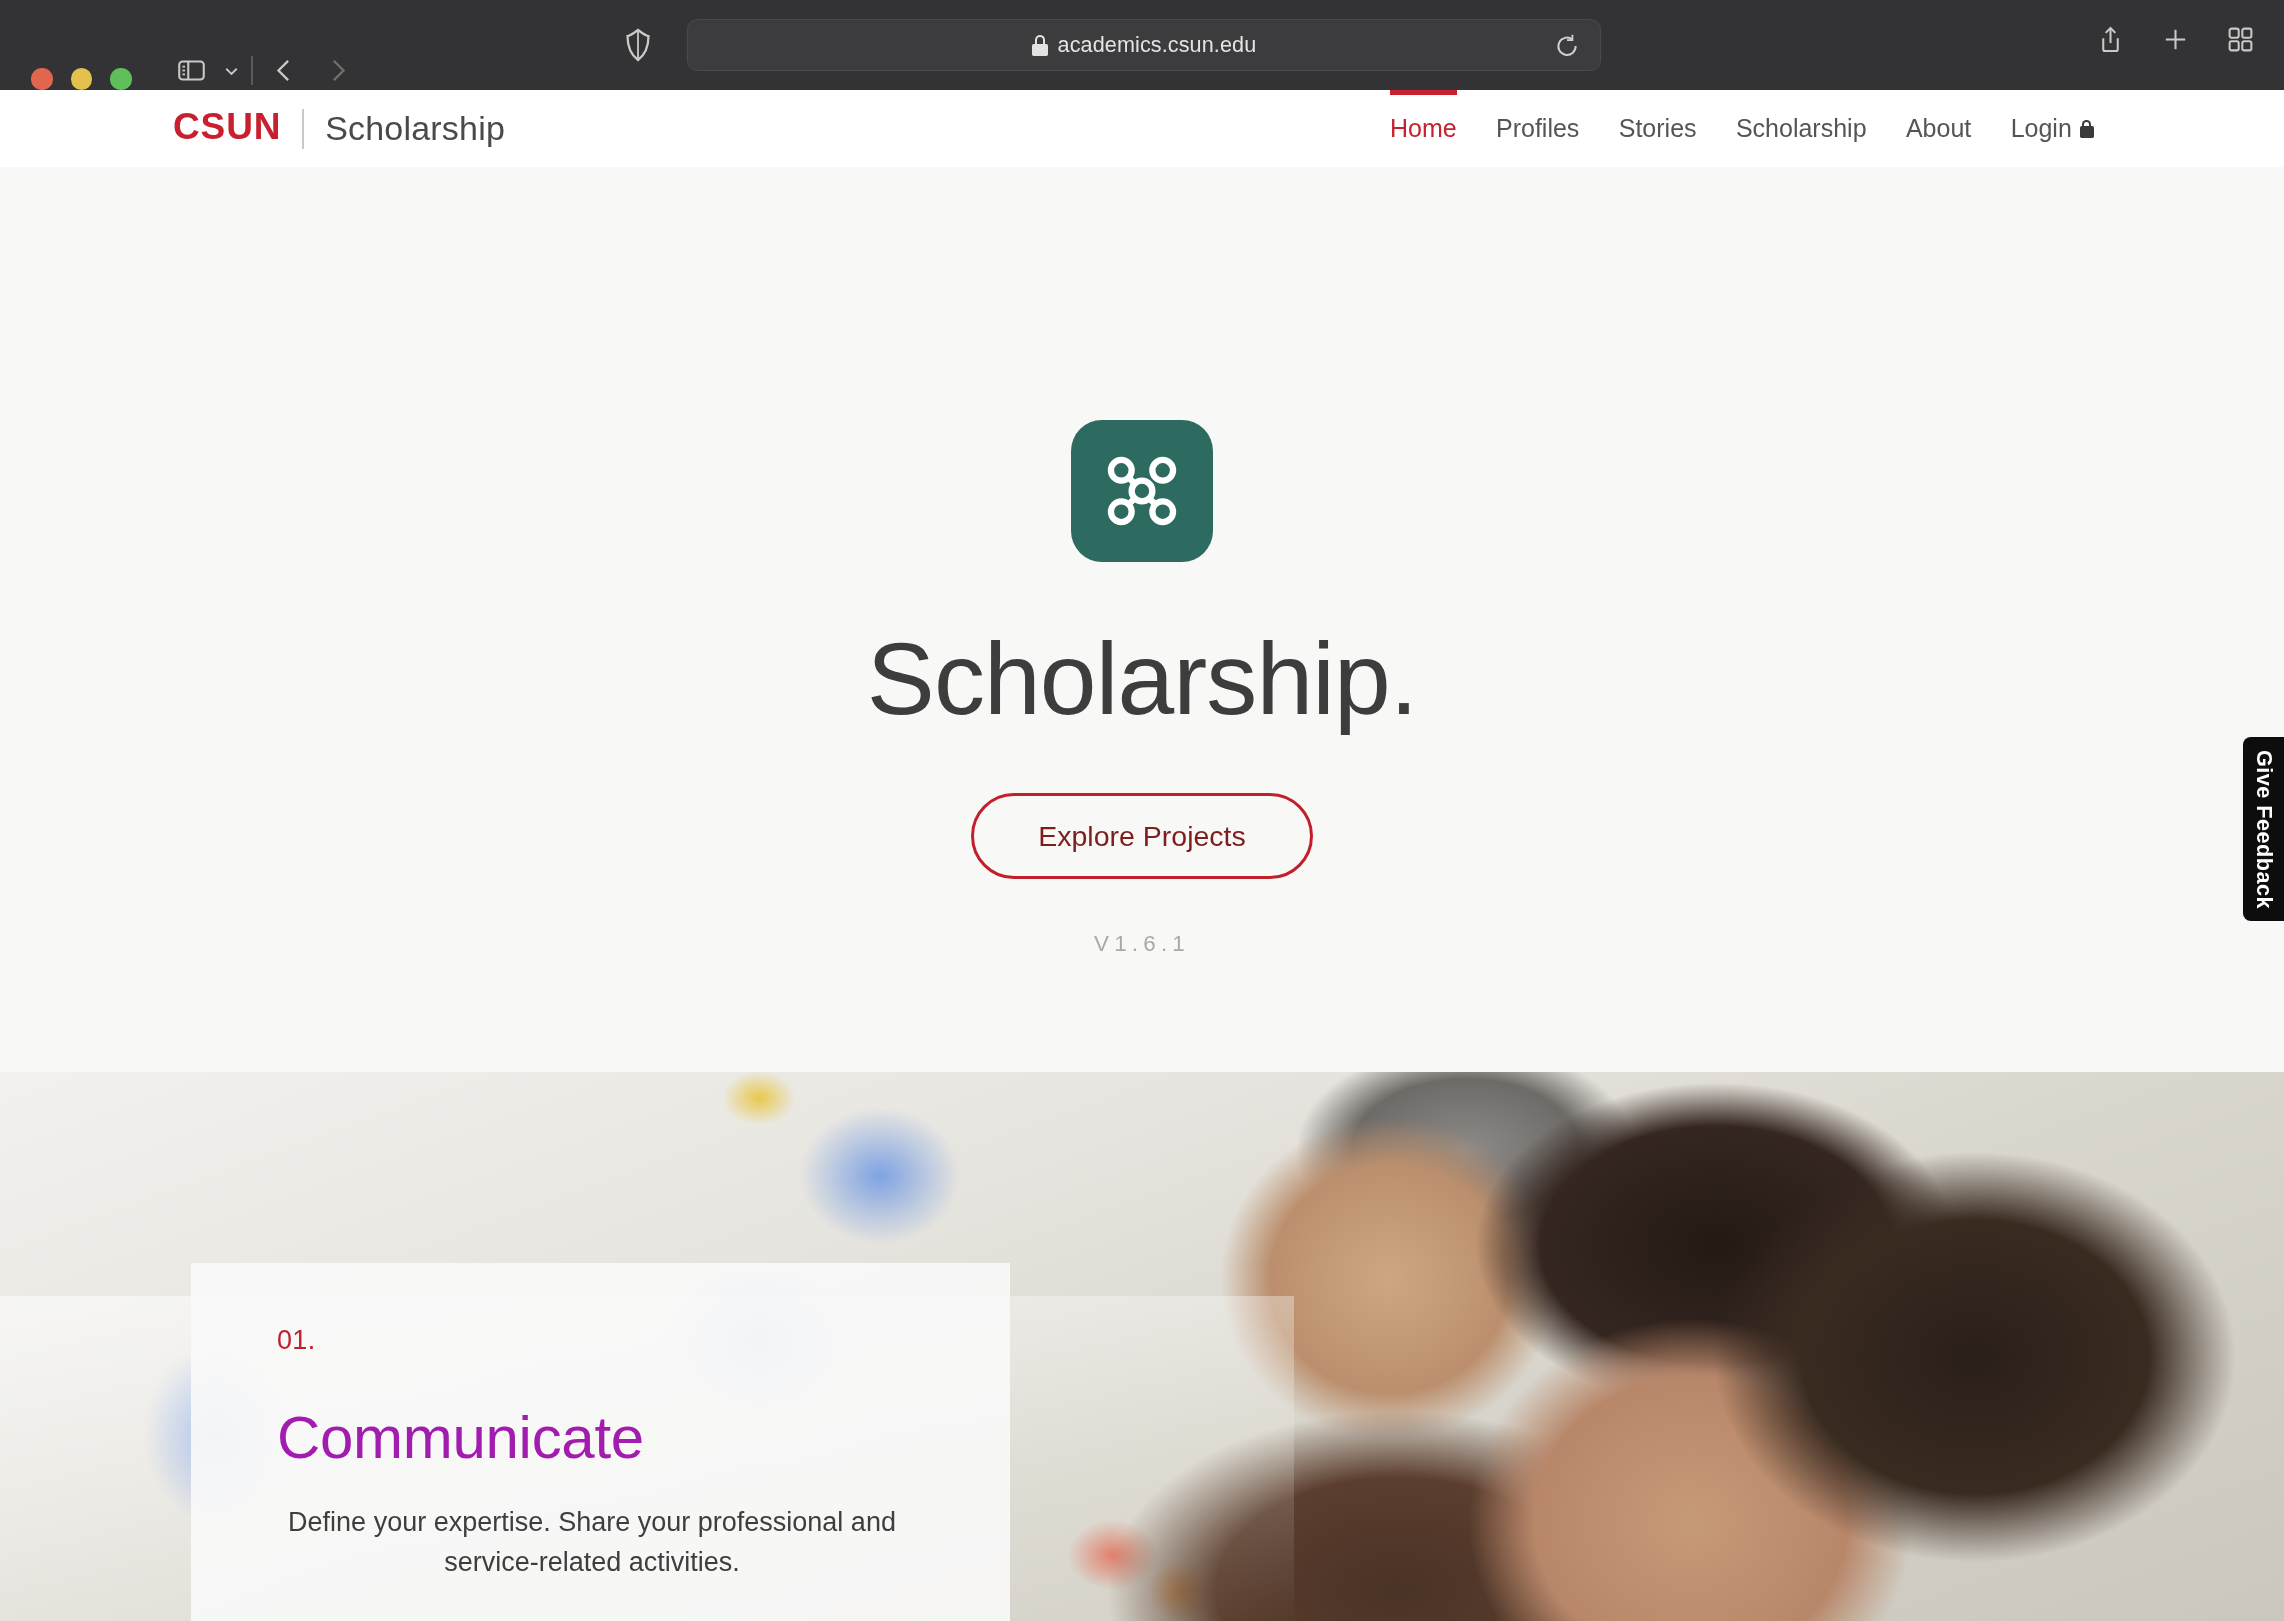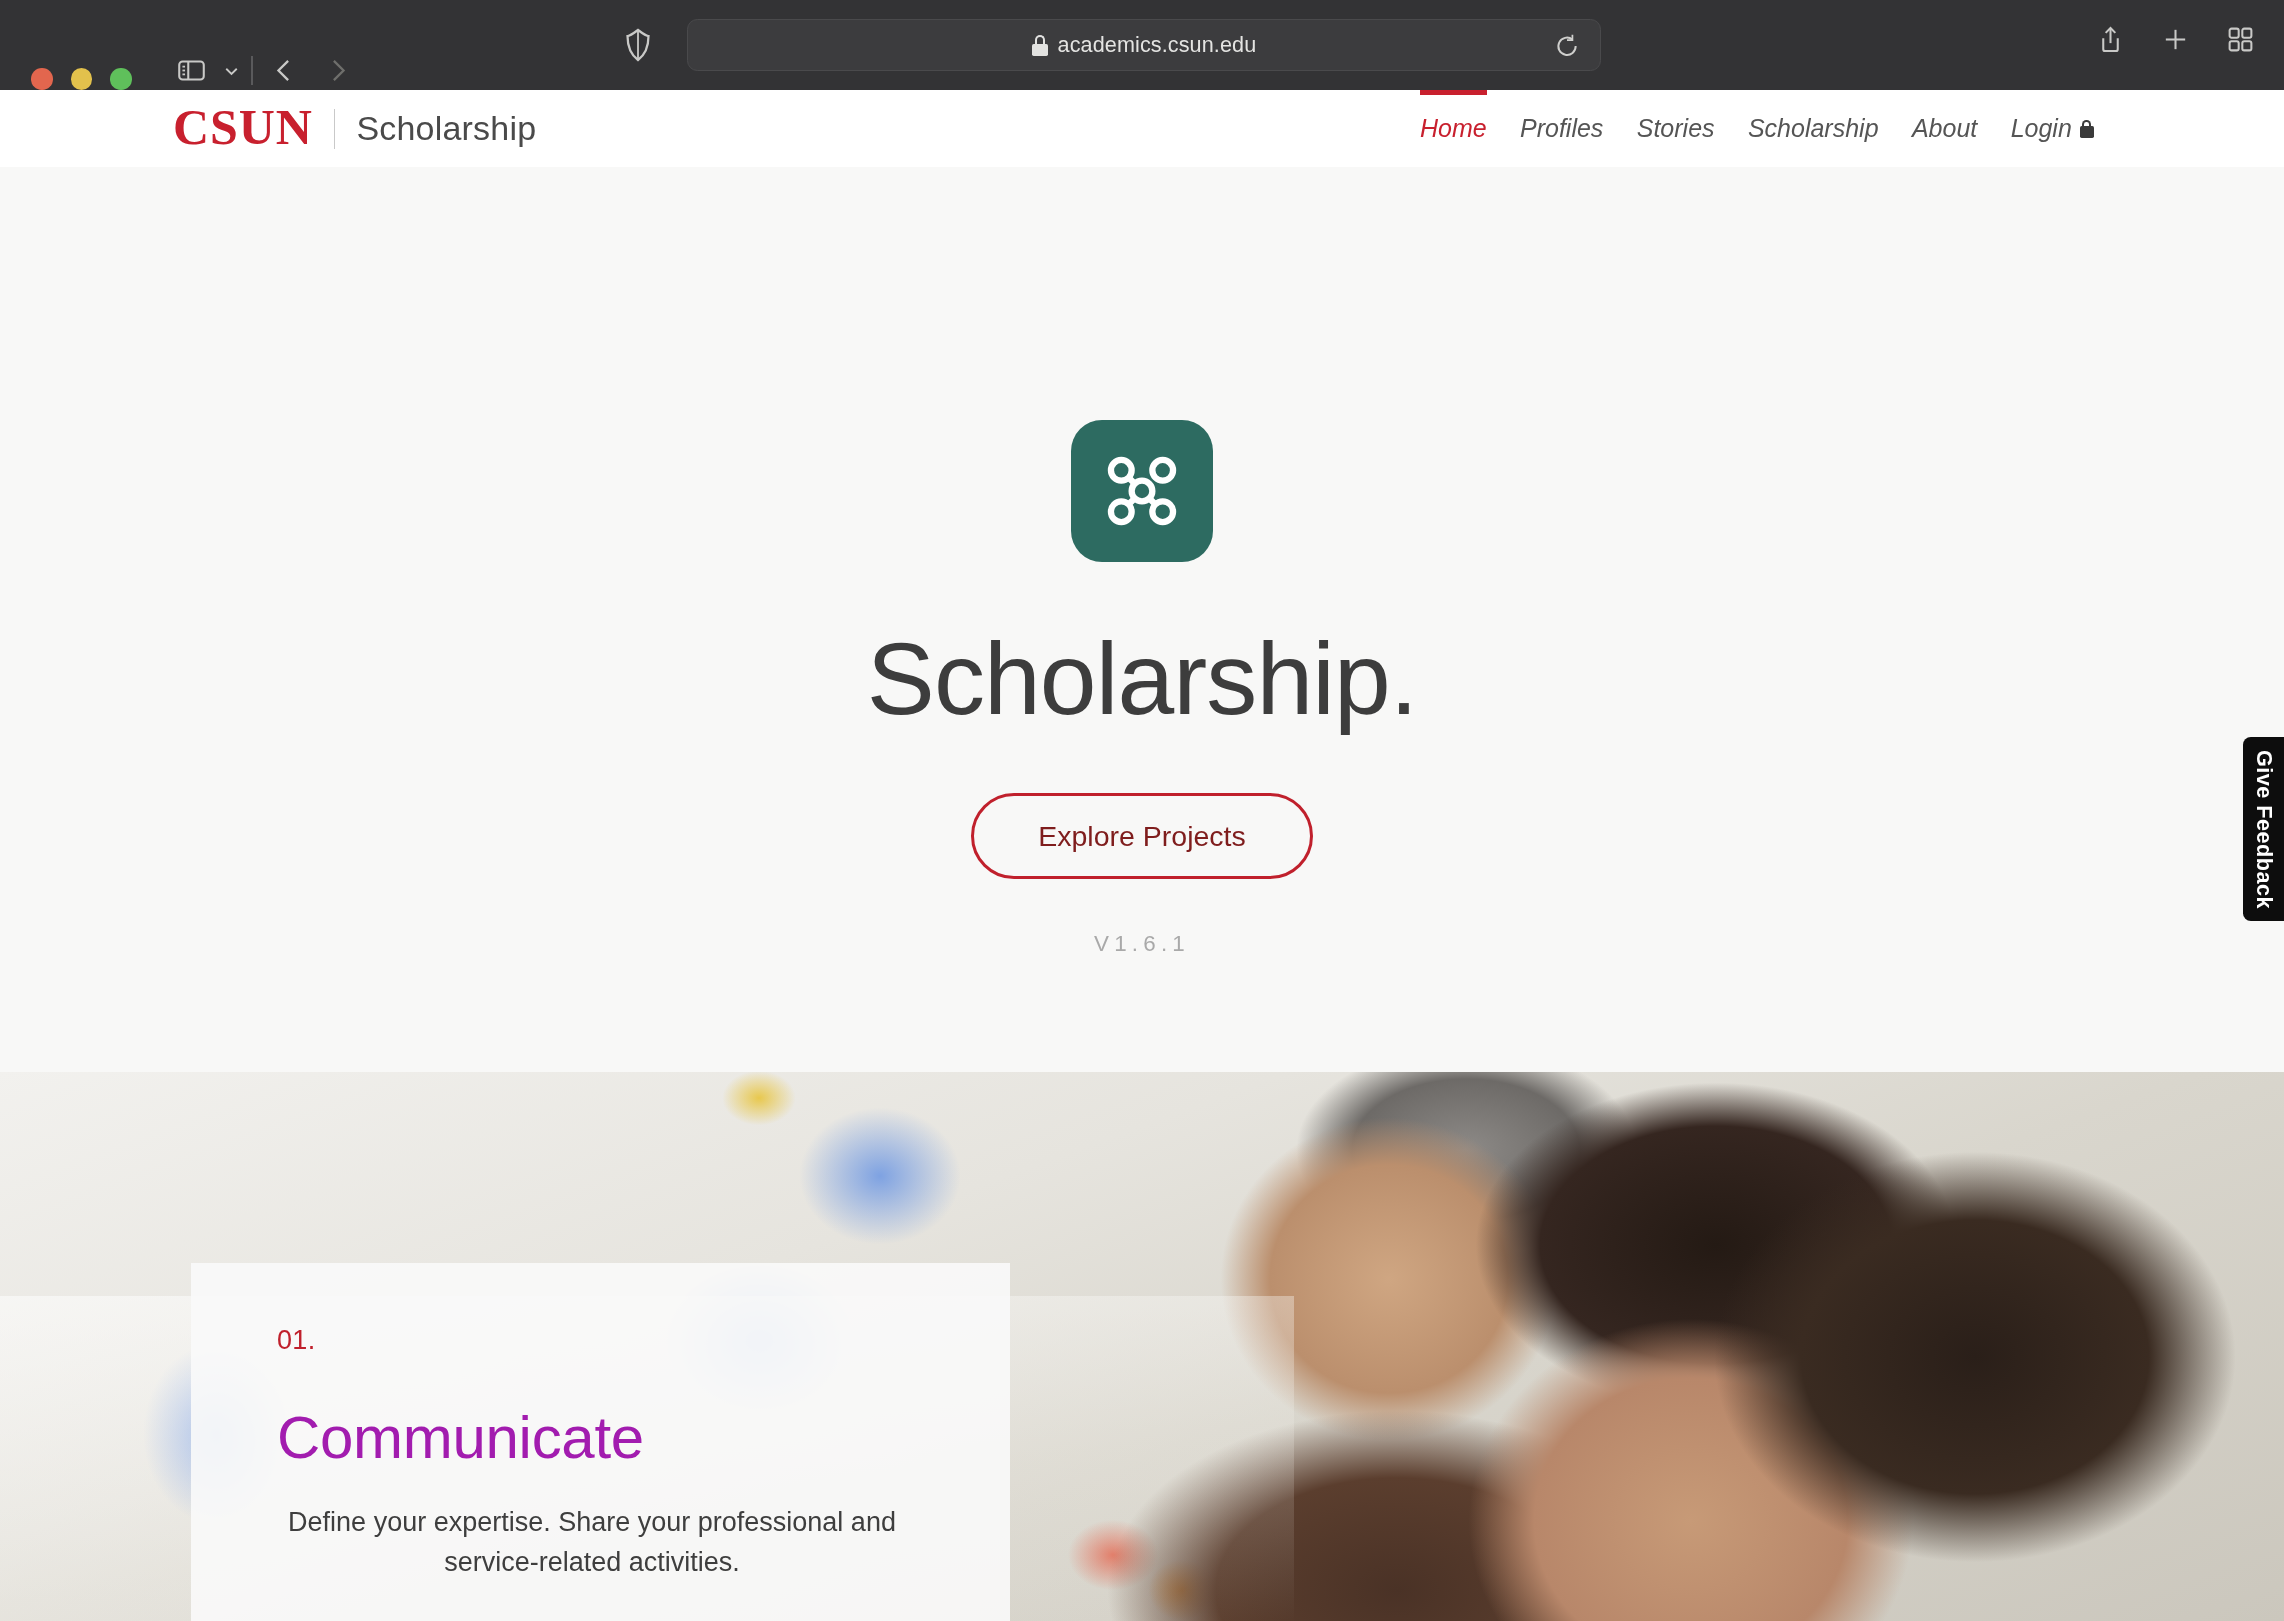--- a/index.html
+++ b/index.html
@@ -144,23 +144,23 @@
     display: flex;
     align-items: center;
   }
   .brand {
     display: flex;
     align-items: center;
     margin-left: 173px;
     height: 100%;
   }
   .brand-csun {
-    font-family: Liberation Serif, serif;
+    font-family: Liberation Sans, sans-serif;
     font-weight: 700;
-    font-size: 50px;
+    font-size: 37px;
     color: #c8202e;
     letter-spacing: 0.9px;
     line-height: 1;
     padding-bottom: 3.5px;
   }
   .brand-divider {
     width: 1.7px;
     height: 40px;
     background: #c9c9c9;
     margin: 0 21px;
@@ -172,22 +172,21 @@
     letter-spacing: 0.2px;
   }
 
   .site-nav {
     position: absolute;
     right: 175px;
     top: 0;
     height: 100%;
     display: flex;
     align-items: center;
-    gap: 4px;
-    font-style: italic;
+    gap: 10px;
   }
   .nav-link {
     position: relative;
     font-size: 25px;
     color: #555555;
     font-weight: 400;
     padding: 0 14.7px;
     height: 100%;
     display: flex;
     align-items: center;

